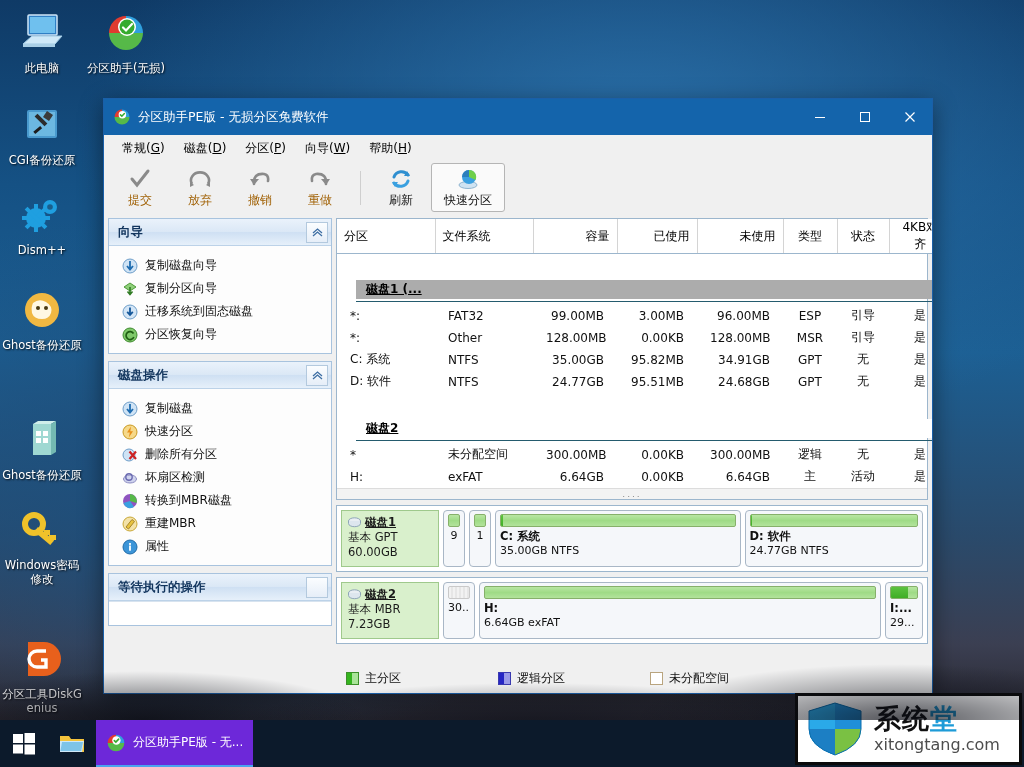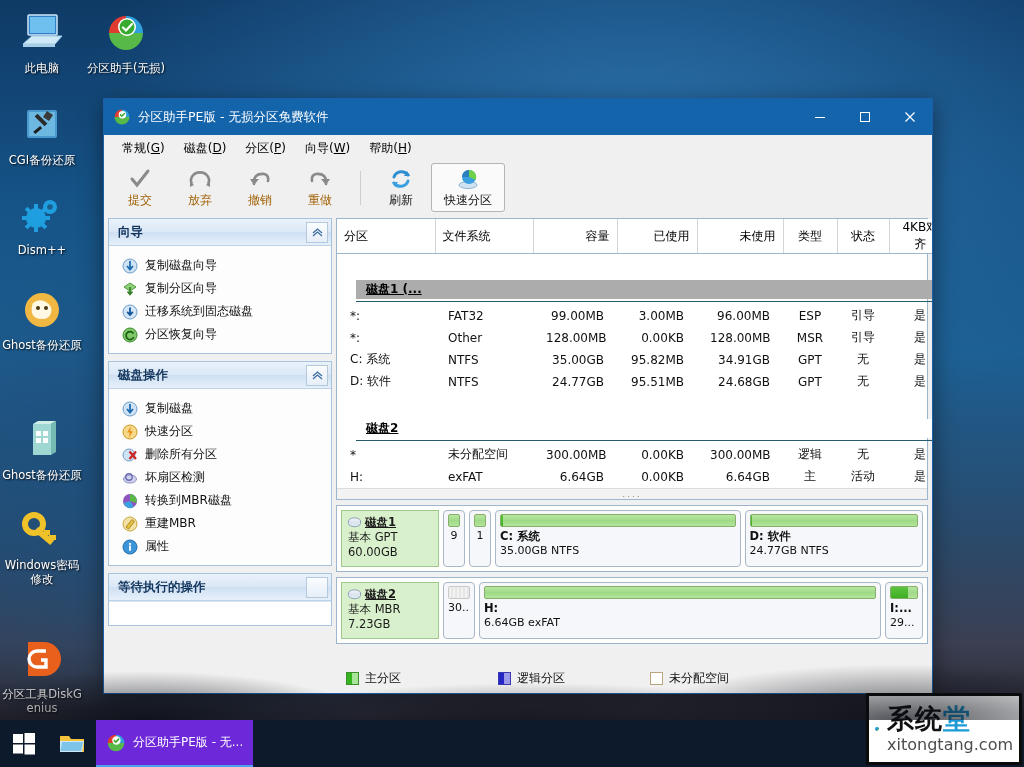--- a/index.html
+++ b/index.html
@@ -160,21 +160,21 @@
     background: #0c1a2b; display: flex; align-items: center;
   }
   #startbtn { width: 48px; height: 47px; display: flex; align-items: center; justify-content: center; }
   .tb-item { height: 47px; display: flex; align-items: center; gap: 7px; padding: 0 10px; }
   .tb-item.pinned { width: 48px; justify-content: center; padding: 0; }
   .tb-item.active { background: #6d28d9; border-bottom: 2px solid #4aa3ef; }
   .tb-item .tl { color: #fff; font-size: 12px; white-space: nowrap; }
 
   
   #wm {
-    position: absolute; right: 2px; bottom: 2px; width: 156px; height: 72px;
+    position: absolute; right: 2px; bottom: 2px; width: 227px; height: 72px;
     background: #fff; border: 3px solid #0b0b0b; display: flex; align-items: center; gap: 8px;
     padding: 0 6px;
   }
   #wm .wmtxt { display: flex; flex-direction: column; line-height: 1; }
   #wm .cn { font-size: 27px; font-weight: bold; color: #111; letter-spacing: 1px; font-family: "DejaVu Sans", sans-serif;}
   #wm .cn .blue { color: #1e9bd7; }
   #wm .en { font-size: 16px; color: #4d4d4d; margin-top: 5px; }
 </style>
 </head>
 <body>

